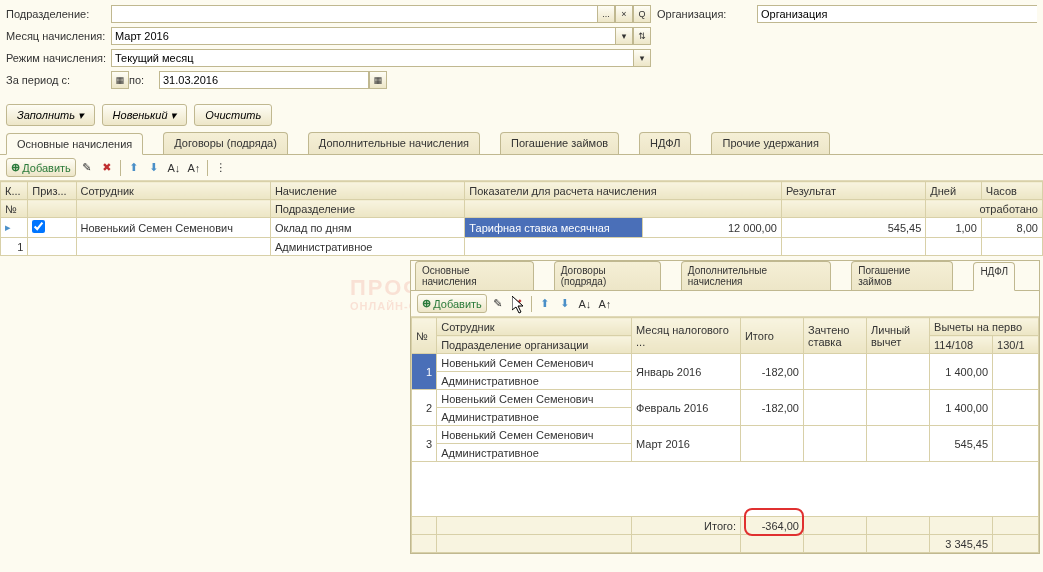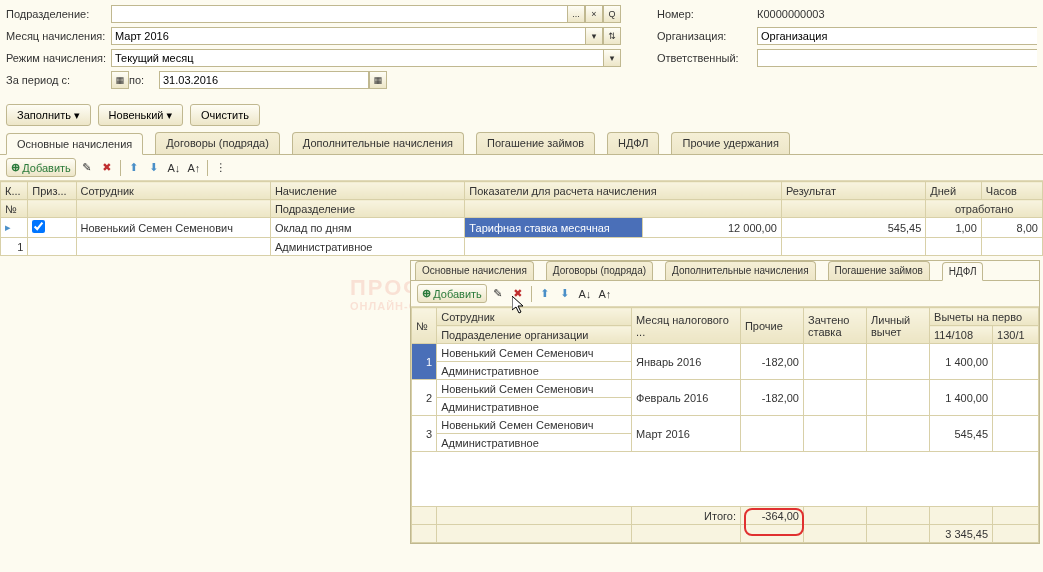--- a/index.html
+++ b/index.html
@@ -1,29 +1,29 @@
 <!DOCTYPE html>
 <html><head>
 <meta charset="utf-8">
 <style>
 * { box-sizing: border-box; margin: 0; padding: 0; }
 body { font-family: Arial, sans-serif; font-size: 11px; background: #fdfbf0; color: #333; width: 1043px; height: 572px; overflow: hidden; position: relative; }
-.form-top { padding: 4px 6px; display: flex; gap: 36px; }
+.form-top { padding: 4px 6px; display: flex; gap: 6px; }
 .col-left { flex: 1; }
 .col-right { width: 380px; }
 .form-row { display: flex; align-items: center; margin-bottom: 2px; height: 20px; }
 .lbl { width: 105px; }
 .input { border: 1px solid #c0b890; background: #fff; height: 18px; padding: 1px 3px; font-size: 11px; }
 .sel-field { flex: 1; display: flex; }
 .sel-field .input { flex: 1; border-right: none; }
 .ibtn { width: 18px; height: 18px; border: 1px solid #c0b890; background: linear-gradient(#fefdf5,#ede6c8); display: inline-flex; align-items: center; justify-content: center; font-size: 9px; cursor: pointer; }
 .toolbar { padding: 4px 6px; margin-top: 4px; }
-.btn { height: 22px; padding: 2px 10px; border: 1px solid #c0b890; background: linear-gradient(#fefdf5,#ede6c8); border-radius: 3px; font-size: 11px; cursor: pointer; display: inline-flex; align-items: center; gap: 3px; margin-right: 4px; }
+.btn { height: 22px; padding: 2px 10px; border: 1px solid #c0b890; background: linear-gradient(#fefdf5,#ede6c8); border-radius: 3px; font-size: 11px; cursor: pointer; display: inline-flex; align-items: center; gap: 3px; margin-right: 4px; font-style: italic; }
 .tabs { display: flex; border-bottom: 1px solid #c0b890; padding: 0 6px; margin-top: 2px; }
-.tab { padding: 4px 10px; border: 1px solid #c0b890; border-bottom: none; background: linear-gradient(#f5efd6,#ede6c8); border-radius: 4px 4px 0 0; margin-right: 12px; cursor: pointer; }
+.tab { padding: 4px 10px; border: 1px solid #c0b890; border-bottom: none; background: linear-gradient(#f5efd6,#ede6c8); border-radius: 4px 4px 0 0; margin-right: 20px; cursor: pointer; }
 .tab.active { background: #fdfbf0; border-bottom: 1px solid #fdfbf0; position: relative; top: 1px; }
 .subtool { display: flex; align-items: center; gap: 2px; padding: 3px 6px; border-bottom: 1px solid #e0d9b8; }
 .add-btn { color: #2a7a3a; display: inline-flex; align-items: center; gap: 2px; cursor: pointer; padding: 2px 4px; border: 1px solid #c0b890; border-radius: 3px; background: linear-gradient(#fefdf5,#ede6c8); }
 .tool-icon { width: 18px; height: 18px; display: inline-flex; align-items: center; justify-content: center; cursor: pointer; font-size: 11px; }
 .grid { border-collapse: collapse; width: 100%; }
 .grid th, .grid td { border: 1px solid #d8d0a8; padding: 2px 4px; font-weight: normal; text-align: left; height: 18px; background: #fff; }
 .grid th { background: linear-gradient(#f8f4e0,#ece5c4); }
 .grid td.num, .grid th.num { text-align: right; }
 .highlight { background: #4a6fb8 !important; color: #fff; }
 .arrow-cell { width: 22px; text-align: center; }
@@ -69,33 +69,23 @@
     <div class="form-row">
       <div class="lbl">За период с:</div>
       <span class="ibtn">▦</span>
       <div style="width:30px;text-align:left">по:</div>
       <input class="input" style="width: 210px;" value="31.03.2016">
       <span class="ibtn">▦</span>
     </div>
   </div>
   <div class="col-right">
     <div class="form-row">
-      <div class="lbl" style="width:100px">Номер:</div>
-      <div>К0000000003</div>
-    </div>
-    <div class="form-row">
       <div class="lbl" style="width:100px">Организация:</div>
       <div class="sel-field">
           <input class="input" value="Организация" style="">
-        </div>
-    </div>
-    <div class="form-row">
-      <div class="lbl" style="width:100px">Ответственный:</div>
-      <div class="sel-field">
-          <input class="input" value="" style="">
         </div>
     </div>
   </div>
 </div>
 
 <div class="toolbar">
   <button class="btn">
       <span>Заполнить</span> 
       <span>▾</span>
     </button>
@@ -143,21 +133,21 @@
     <th style="width:50px">Дней</th>
     <th style="width:55px">Часов</th>
   </tr>
   <tr>
     <th>№</th>
     <th></th>
         <th></th>
     <th>Подразделение</th>
     <th colspan="2"></th>
         <th></th>
-    <th colspan="2" style="text-align:center">отработано</th>
+    <th colspan="2" style="text-align:right">отработано</th>
   </tr>
   <tr>
     <td class="arrow-cell"><span style="color:#4a8fc8">▸</span></td>
     <td class="check-cell"><input type="checkbox" checked="" style=""></td>
     <td>Новенький Семен Семенович</td>
     <td>Оклад по дням</td>
     <td class="highlight" style="width:160px">Тарифная ставка месячная</td>
     <td class="num" style="width:125px">12 000,00</td>
     <td class="num">545,45</td>
     <td class="num">1,00</td>
@@ -199,21 +189,21 @@
     <span class="tool-icon" style="color:#4a8fc8">⬇</span>
     <span class="tool-icon">A↓</span>
     <span class="tool-icon">A↑</span>
   </div>
   <table class="grid">
     <tbody>
         <tr>
       <th rowspan="2" style="width:22px">№</th>
       <th style="width:170px">Сотрудник</th>
       <th rowspan="2" style="width:95px">Месяц налогового ...</th>
-      <th rowspan="2" style="width:55px">Прочие</th>
+      <th rowspan="2" style="width:55px">Итого</th>
       <th rowspan="2" style="width:55px">Зачтено ставка</th>
       <th rowspan="2" style="width:55px">Личный вычет</th>
       <th colspan="2">Вычеты на перво</th>
     </tr>
     <tr>
       <th>Подразделение организации</th>
       <th style="width:55px">114/108</th>
       <th style="width:40px">130/1</th>
     </tr>
     </tbody>

